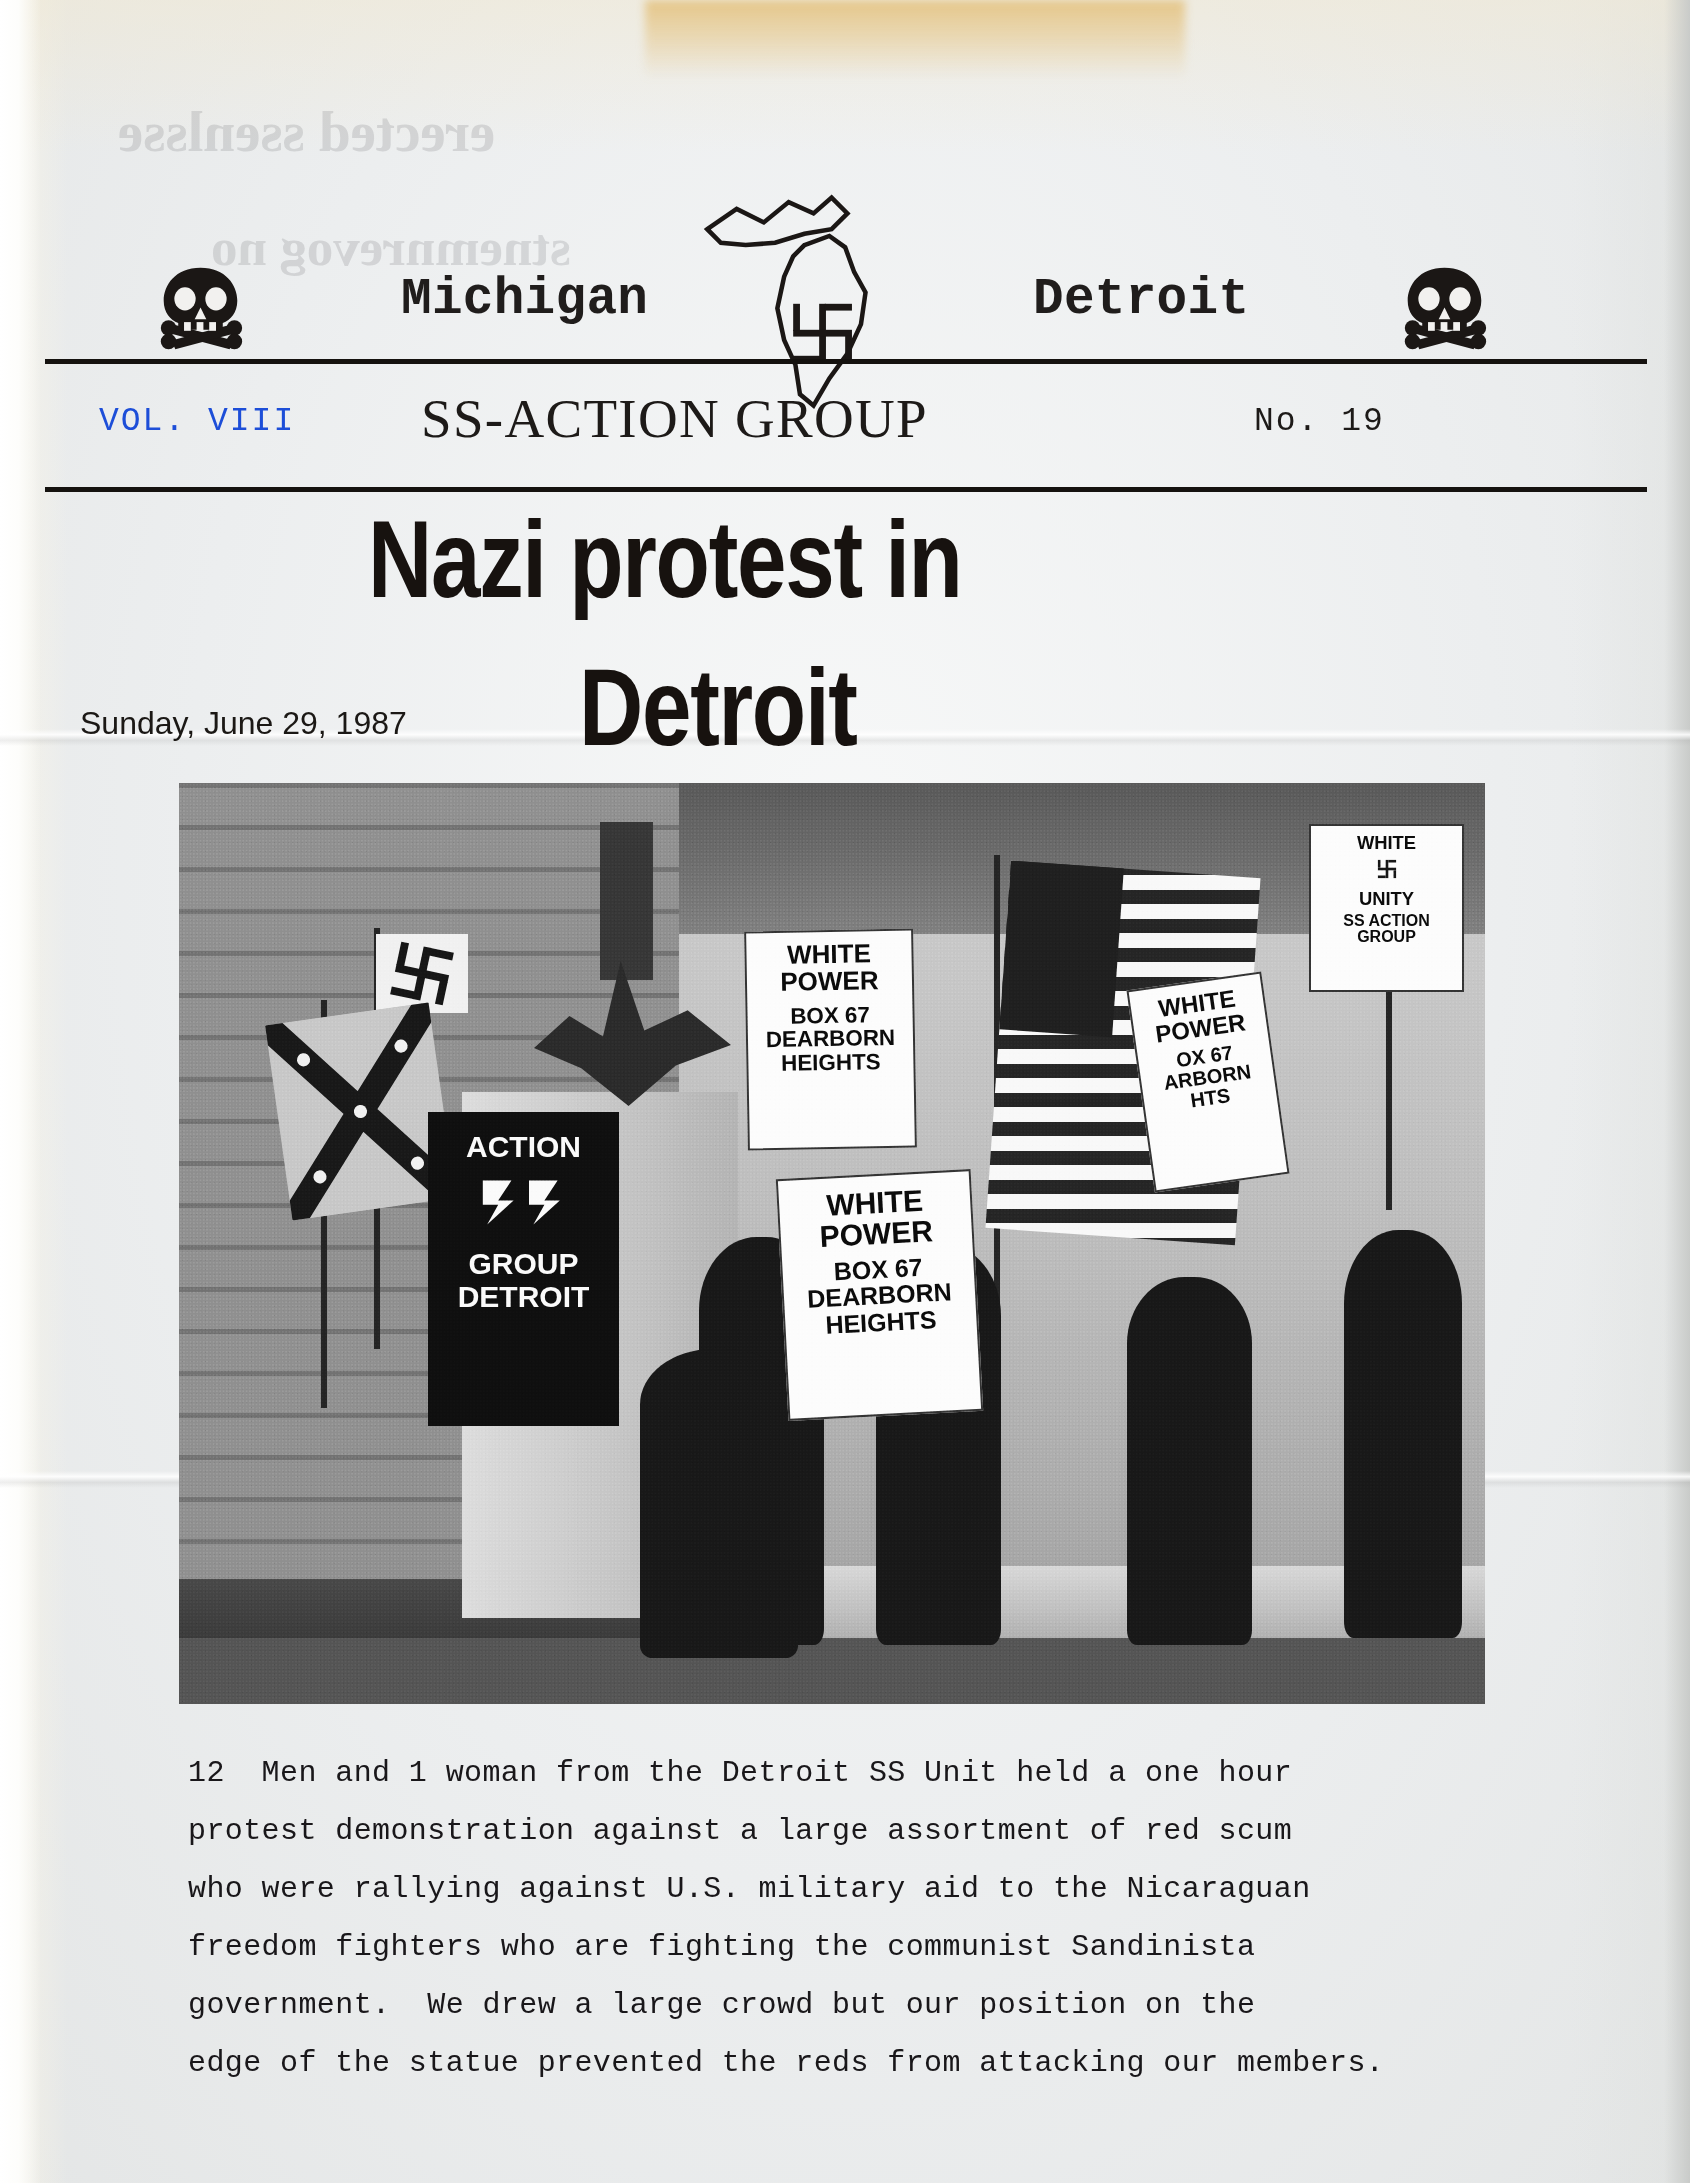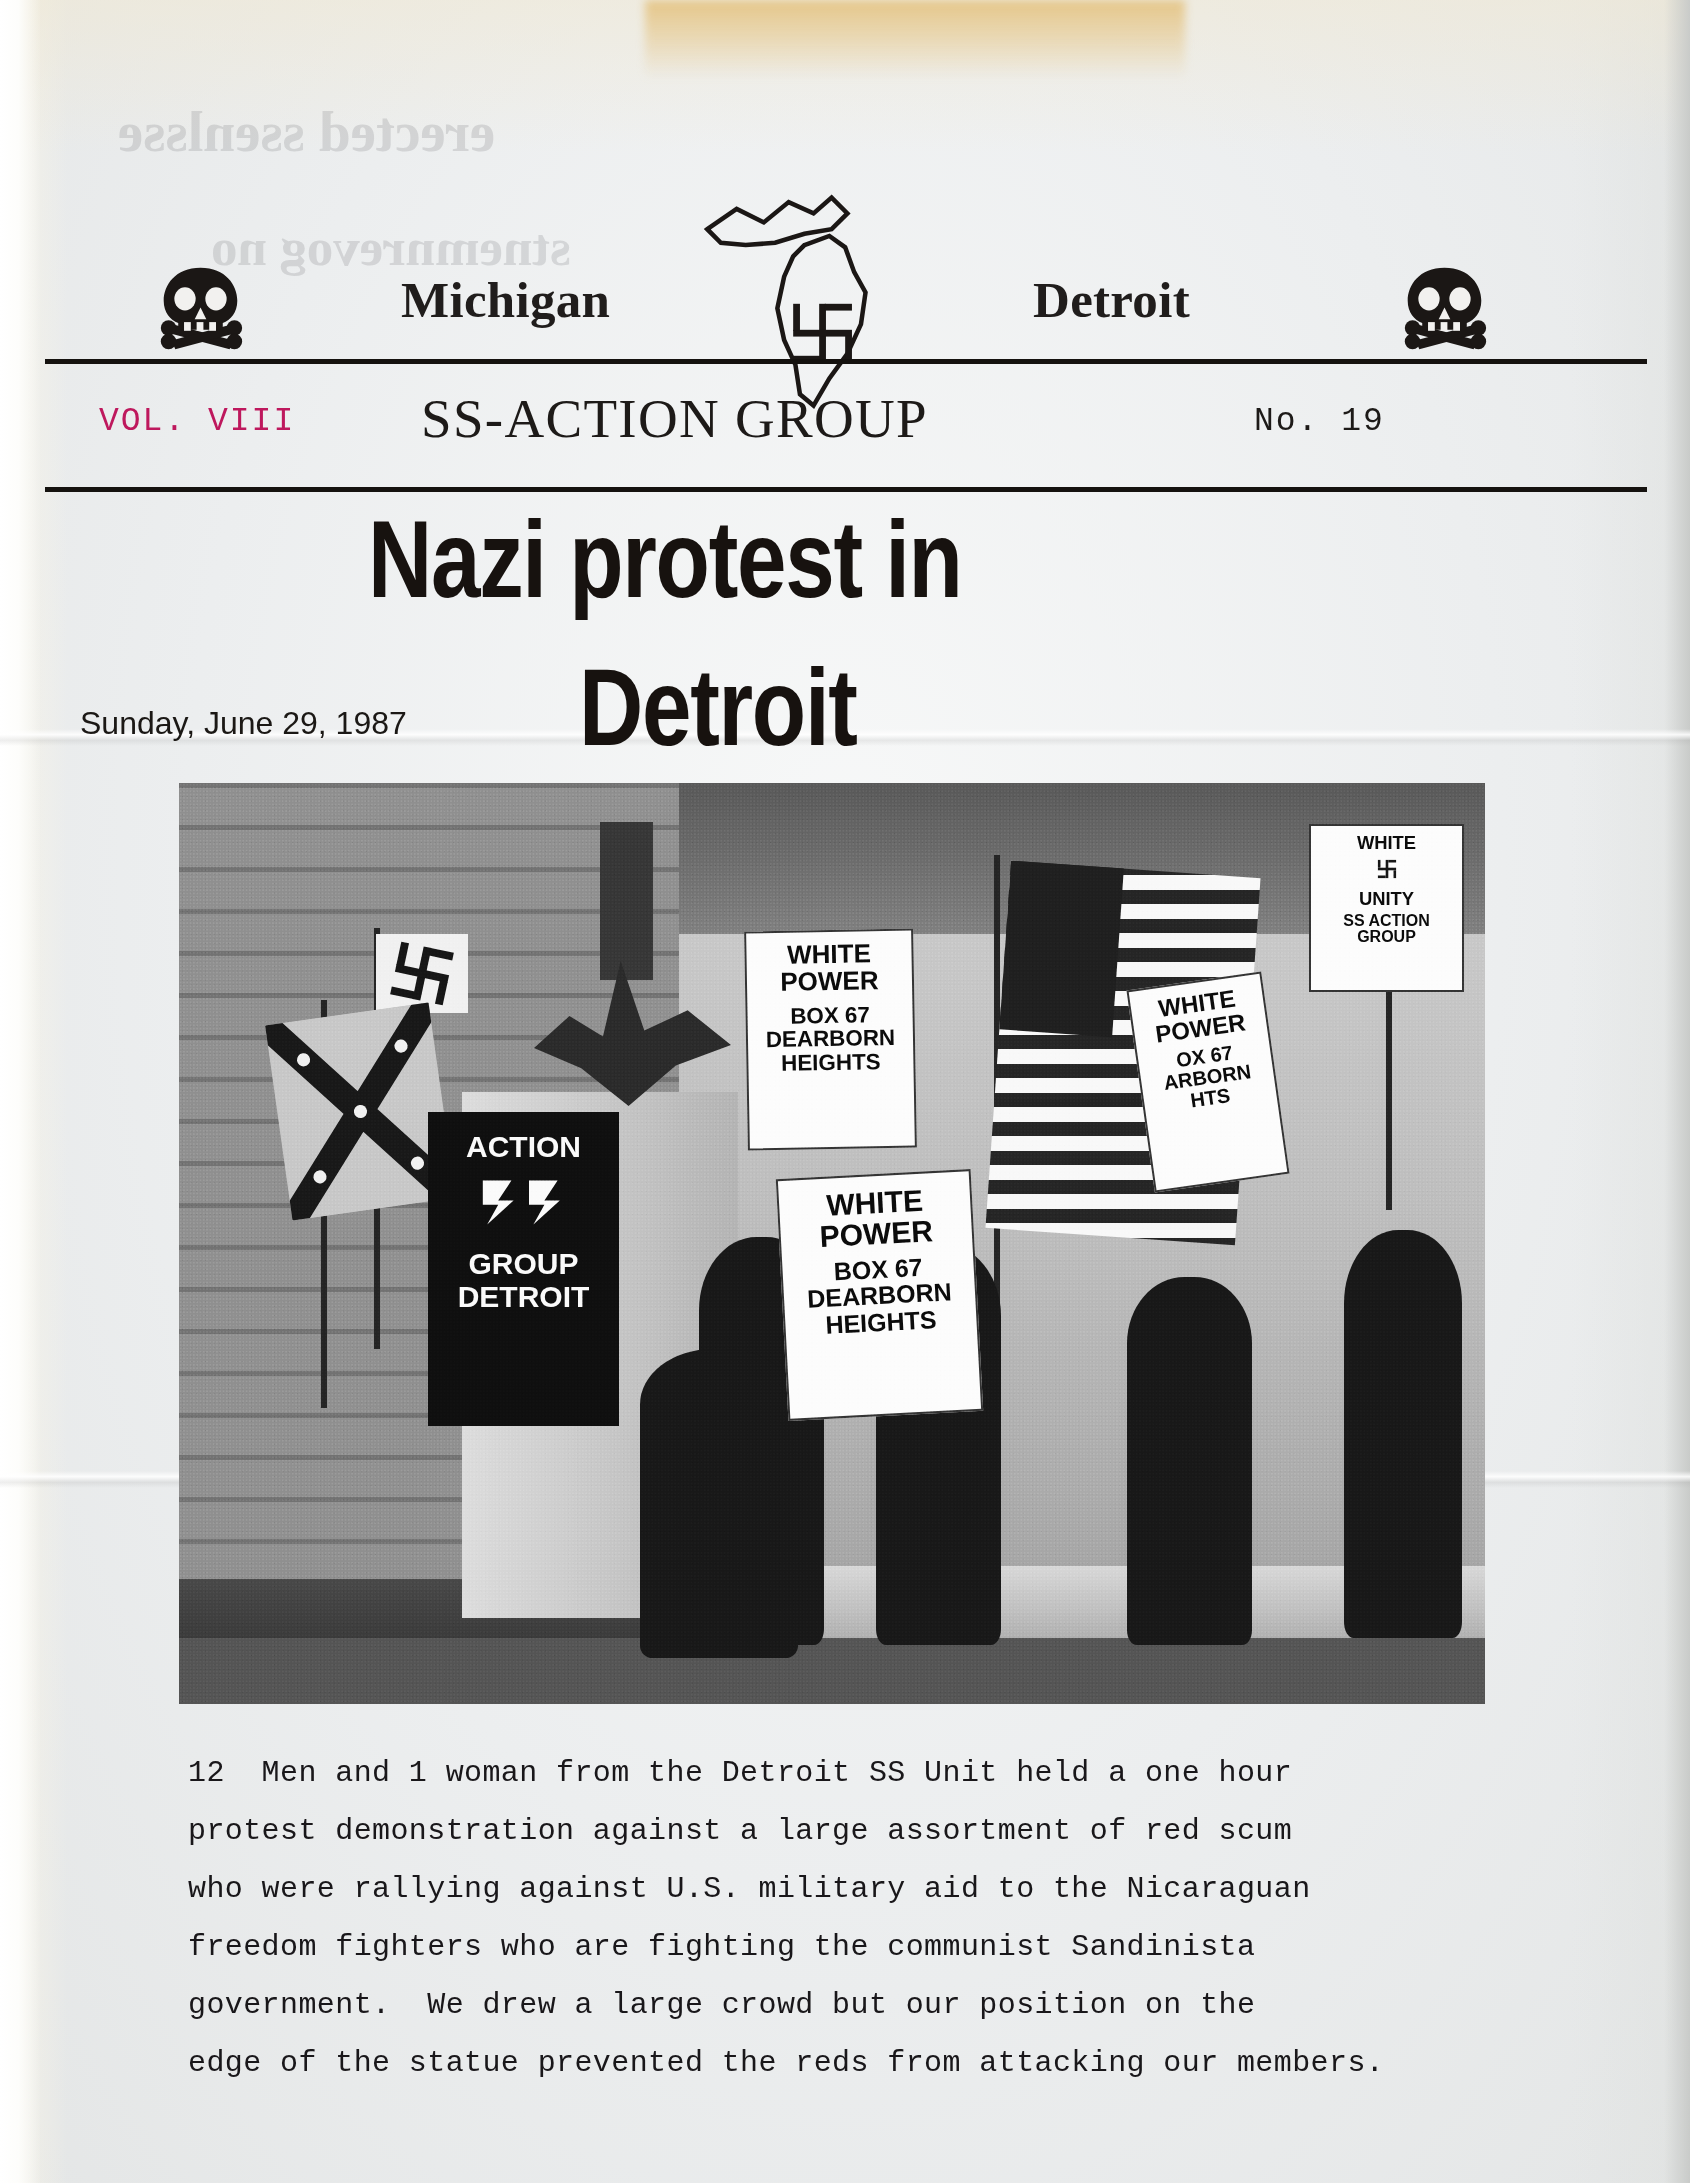--- a/index.html
+++ b/index.html
@@ -64,21 +64,21 @@
 
   
   .masthead {
     position: absolute;
     left: 0; top: 118px; width: 100%;
     height: 217px;
   }
   .mh-title {
     position: absolute;
     top: 153px;
-    font-family: Liberation Serif, serif;
+    font-family: Liberation Mono, monospace;
     font-weight: bold;
     font-size: 51px;
     color: #201d1c;
     letter-spacing: 0.3px;
   }
   .mh-left  { left: 401px; }
   .mh-right { left: 1033px; }
 
   .skull {
     position: absolute;
@@ -108,21 +108,21 @@
   .rule.top { top: 359px; }
   .rule.bot { top: 487px; }
 
   .vol {
     position: absolute;
     top: 403px;
     left: 99px;
     font-family: "Liberation Mono", monospace;
     font-size: 33px;
     letter-spacing: 2px;
-    color: #be185d;
+    color: #1d4ed8;
   }
   .org {
     position: absolute;
     top: 387px;
     left: 421px;
     font-family: "Liberation Serif", serif;
     font-size: 55px;
     letter-spacing: 1.3px;
     color: #1d1a18;
   }

